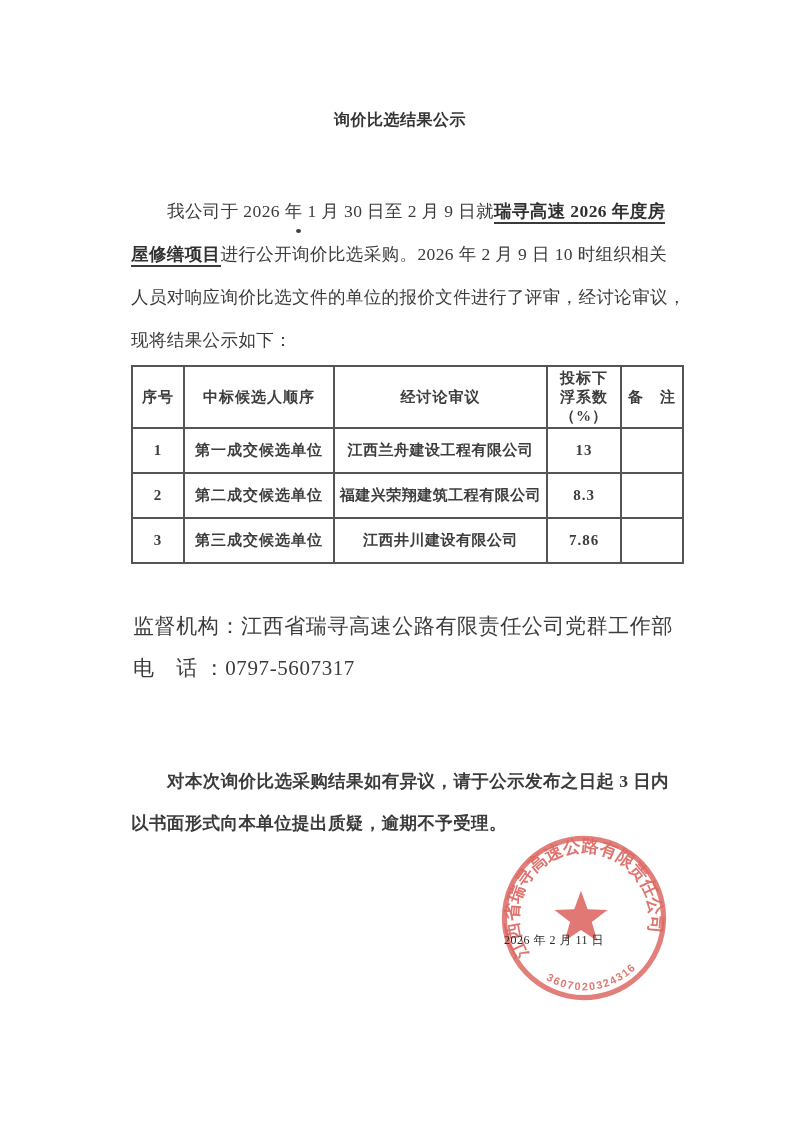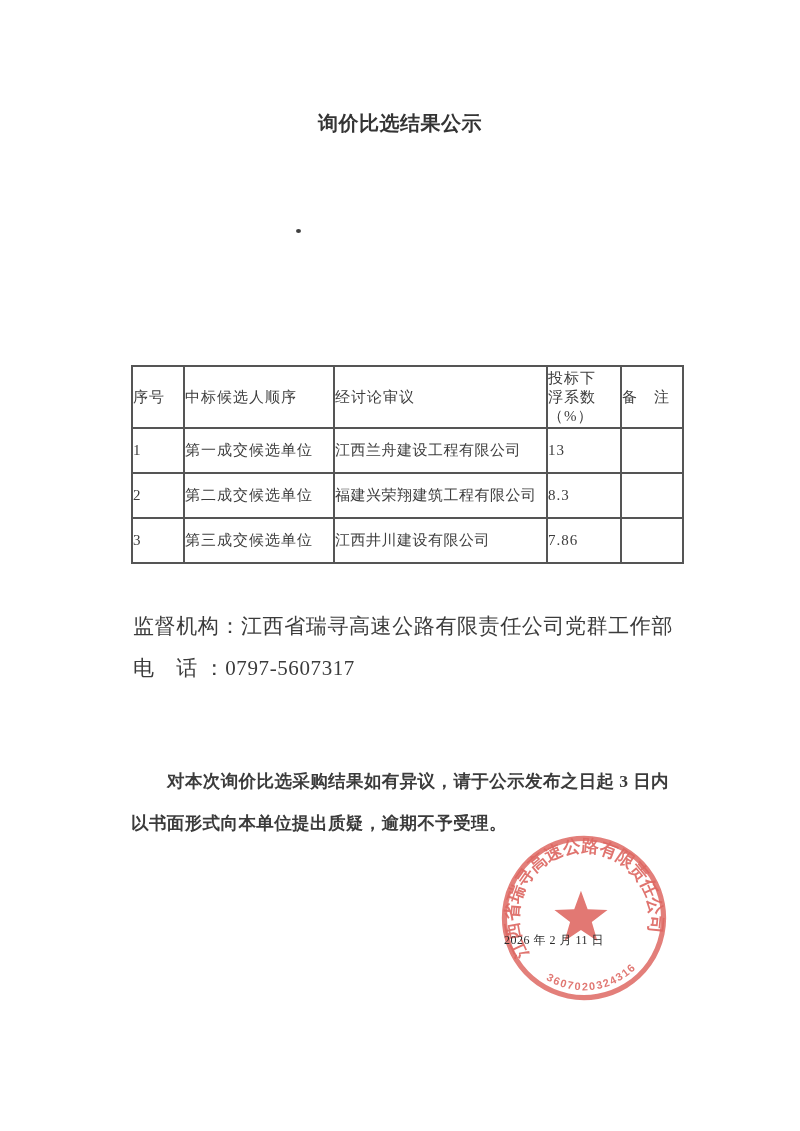--- a/index.html
+++ b/index.html
@@ -4,40 +4,40 @@
 <style>
   html,body { margin:0; padding:0; background:#ffffff; }
   .page {
     position:relative; width:800px; height:1131px; background:#ffffff;
     font-family:"Liberation Serif","DejaVu Serif",serif; color:#3a3a3a;
     overflow:hidden;
   }
   .doc-title {
     position:absolute; top:110px; left:0; width:100%; margin:0;
     text-align:center; font-family:"Liberation Sans","DejaVu Sans",sans-serif;
-    font-size:20px; font-weight:700; color:#343434; letter-spacing:0.5px;
+    font-size:16px; font-weight:700; color:#343434; letter-spacing:0.5px;
   }
   .intro {
     position:absolute; left:131px; top:190px; width:544px;
     font-size:17.5px; line-height:43px; letter-spacing:0.4px; color:#3b3b3b;
   }
   .intro .line { height:43px; white-space:nowrap; }
   .indent { display:inline-block; width:36px; }
   .bu { font-weight:700; border-bottom:2px solid #3a3a3a; padding-bottom:1px; color:#303030; }
   .stray-dot {
     position:absolute; left:296px; top:229px; width:5px; height:4px;
     background:#3f3f3f; border-radius:50%;
   }
   table.results {
     position:absolute; left:131px; top:365px; border-collapse:collapse;
     table-layout:fixed; font-size:15px; color:#3d3d3d; letter-spacing:1px;
   }
   table.results th, table.results td {
-    border:2px solid #555555; font-weight:400; padding:0;
-    text-align:left; vertical-align:middle; overflow:hidden;
+    border:2px solid #555555; font-weight:700; padding:0;
+    text-align:center; vertical-align:middle; overflow:hidden;
   }
   table.results thead tr { height:62px; }
   table.results tbody tr { height:45px; }
   td.supplier { text-align:left; padding-left:9px; letter-spacing:0.5px; }
   .th-rate-span { display:inline-block; width:54px; line-height:19px; }
   .contact {
     position:absolute; left:133px; top:605px; width:540px;
     font-size:21px; line-height:42px; letter-spacing:0.6px; color:#3b3b3b;
   }
   .contact .line { height:42px; white-space:pre; }
@@ -58,20 +58,26 @@
     font-size:12px; letter-spacing:0.5px; color:#2a2a2a; white-space:pre;
   }
 </style>
 </head>
 <body>
 
 <div class="page">
 
   <h1 class="doc-title">询价比选结果公示</h1>
 
+  <div class="intro">
+    <div class="line"><span class="indent"></span><span>我公司于 2026 年 1 月 30 日至 2 月 9 日就</span><span class="bu">瑞寻高速 2026 年度房</span></div>
+    <div class="line"><span class="bu">屋修缮项目</span><span>进行公开询价比选采购。2026 年 2 月 9 日 10 时组织相关</span></div>
+    <div class="line">人员对响应询价比选文件的单位的报价文件进行了评审，经讨论审议，</div>
+    <div class="line">现将结果公示如下：</div>
+  </div>
 
   <span class="stray-dot"></span>
 
   <table class="results">
     <colgroup>
       <col style="width:52px">
         <col style="width:150px">
         <col style="width:213px">
         <col style="width:74px">
         <col style="width:62px">

